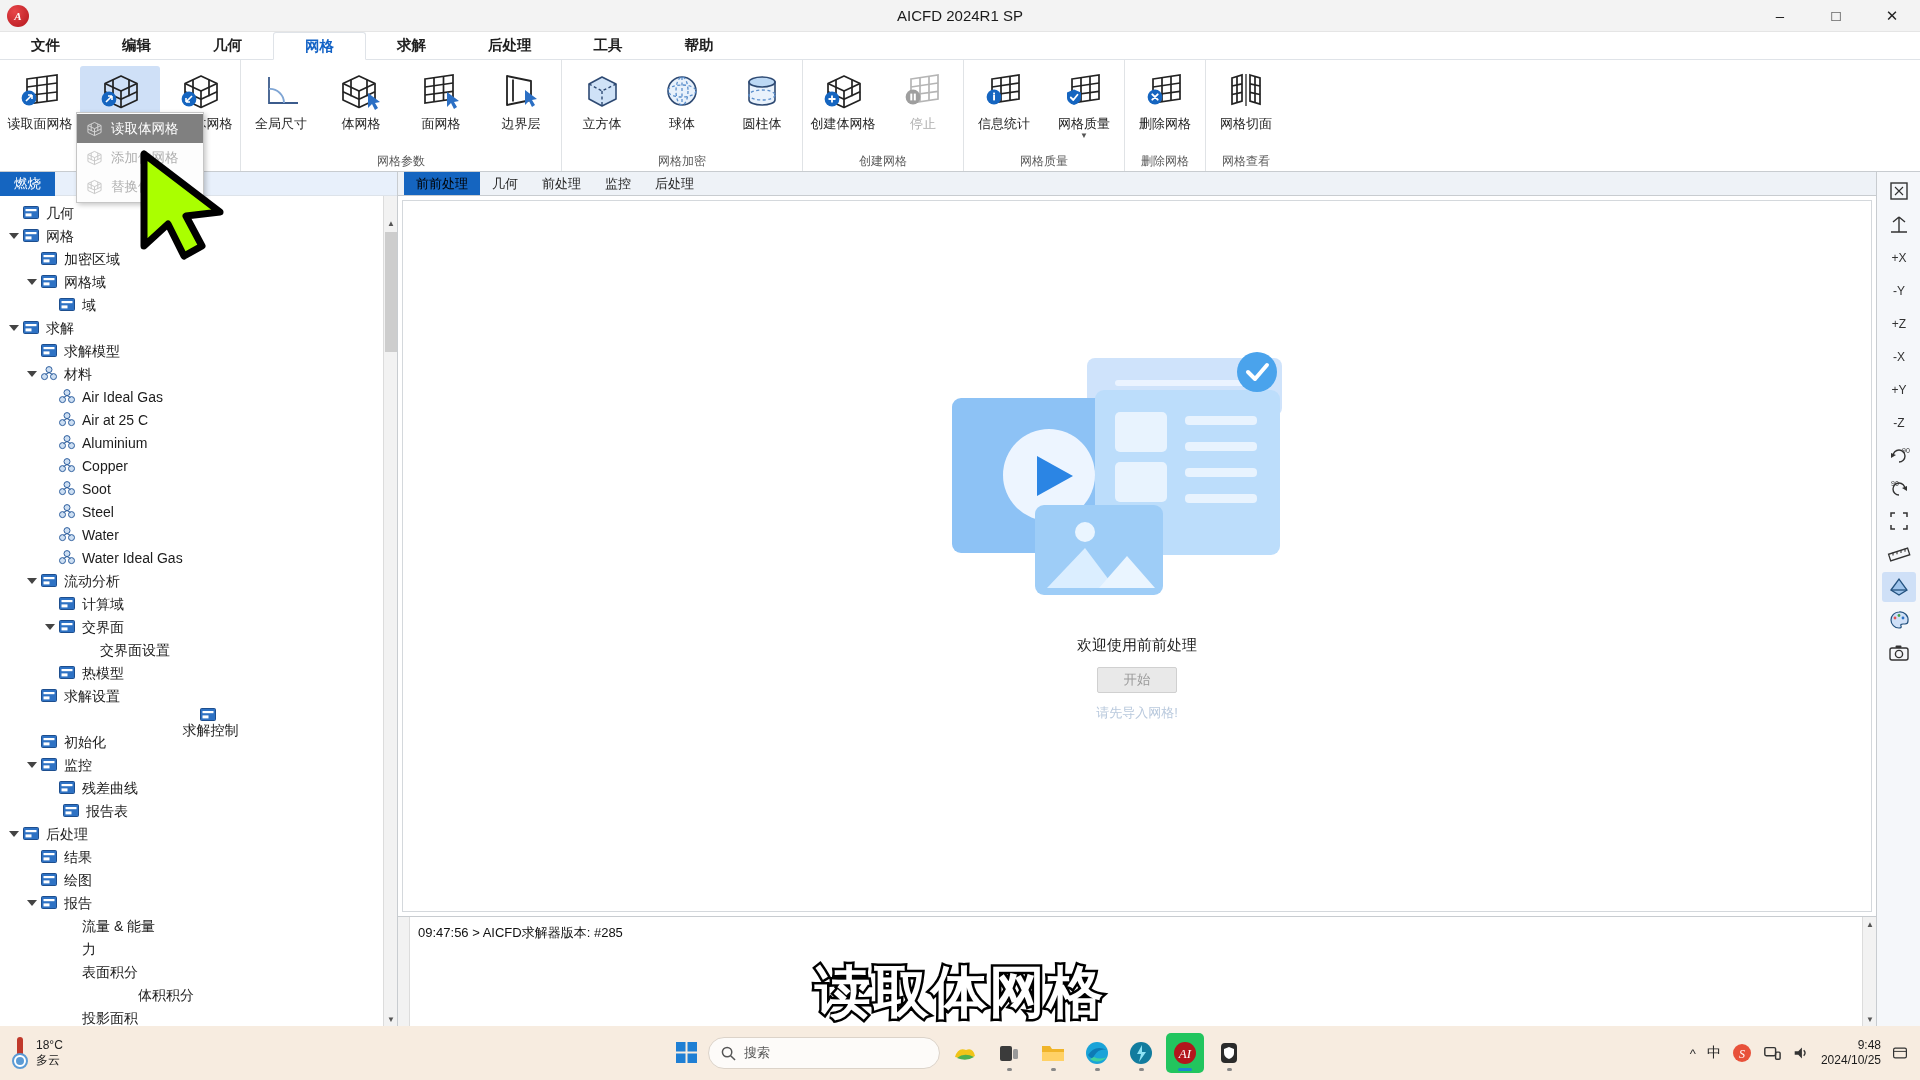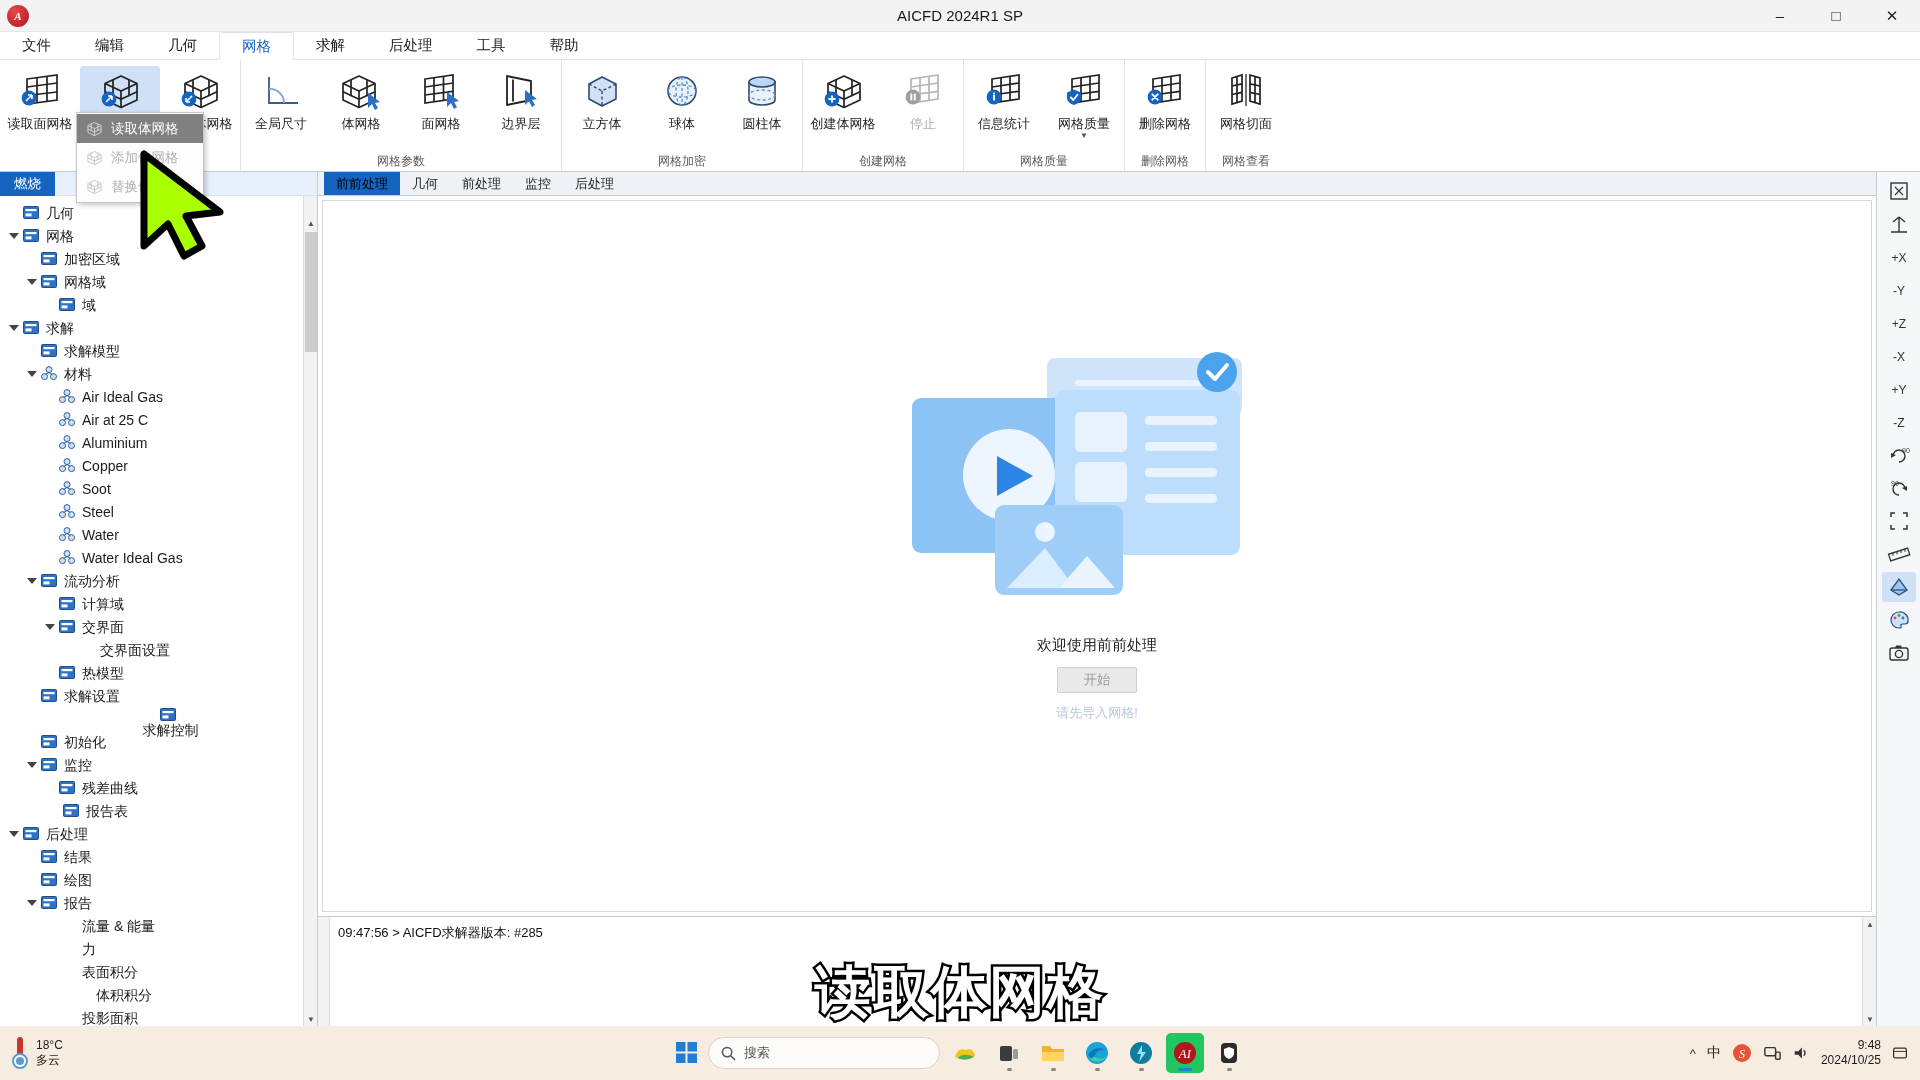--- a/index.html
+++ b/index.html
@@ -36,21 +36,21 @@
     justify-content: center; color: #222; font-size: 15px;
   }
 
   
   .menubar {
     height: 28px; background: #ffffff; display: flex; align-items: stretch;
     flex: none; font-size: 14.5px; color: #202020;
     border-bottom: 1px solid #dfe3e8;
   }
   .menu-item {
-    padding: 0 22px; display: flex; align-items: center; cursor: default;
+    padding: 0 31px; display: flex; align-items: center; cursor: default; font-weight: bold;
   }
   .menu-item.active {
     background: #ffffff; color: #1463c6;
     border: 1px solid #dfe3e8; border-bottom: 1px solid #ffffff;
     margin-bottom: -1px; border-radius: 3px 3px 0 0;
   }
 
   
   .ribbon {
     height: 112px; background: #ffffff; display: flex; flex: none;
@@ -90,21 +90,21 @@
   }
   .dd-item.hl { background: #808080; color: #ffffff; }
   .dd-item.dis { color: #b0b0b0; }
   .dd-ico { width: 18px; height: 18px; display:flex; align-items:center; justify-content:center;}
 
   
   .body { flex: 1; display: flex; min-height: 0; }
 
   
   .leftpanel {
-    width: 318px; flex: none; display: flex; flex-direction: column;
+    width: 398px; flex: none; display: flex; flex-direction: column;
     border-right: 1px solid #c8ccd0; background: #ffffff;
   }
   .proj-head {
     height: 24px; background: #e8f0fb; display: flex; align-items: center;
     border-bottom: 1px solid #dde3ea;
   }
   .proj-tab {
     background: #1565c0; color: #ffffff; font-size: 13.5px;
     height: 24px; padding: 0 14px; display: flex; align-items: center;
   }
@@ -827,21 +827,21 @@
             <div class="trow" style="padding-left: 42px;">
               <span class="tw"></span>
               <span class="ticon"></span>
               <span class="tlabel">力</span>
             </div>
             <div class="trow" style="padding-left: 42px;">
               <span class="tw"></span>
               <span class="ticon"></span>
               <span class="tlabel">表面积分</span>
             </div>
-            <div class="trow" style=" gap: 28px;">
+            <div class="trow" style="padding-left: 42px; gap: 28px;">
               <span class="tw"></span>
               <span class="ticon"></span>
               <span class="tlabel">体积积分</span>
             </div>
             <div class="trow" style="padding-left: 42px;">
               <span class="tw"></span>
               <span class="ticon"></span>
               <span class="tlabel">投影面积</span>
             </div>
           </div>

